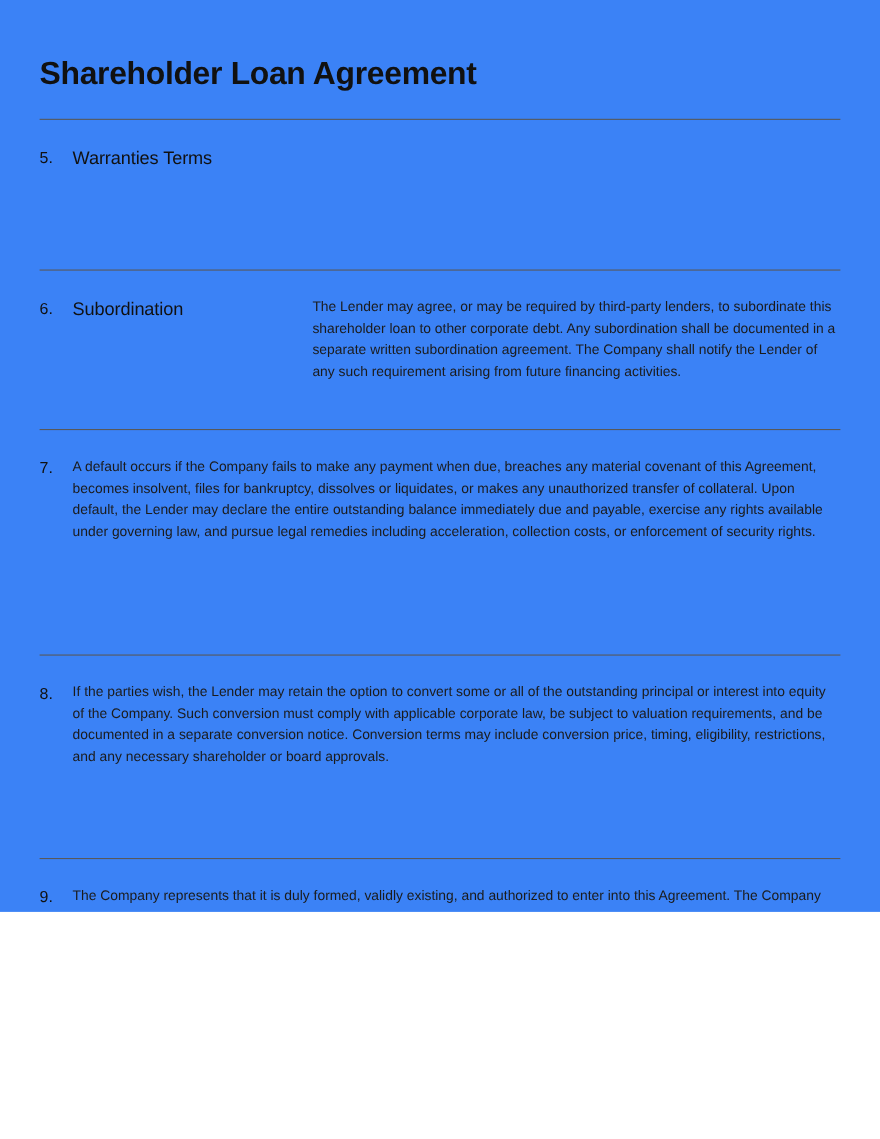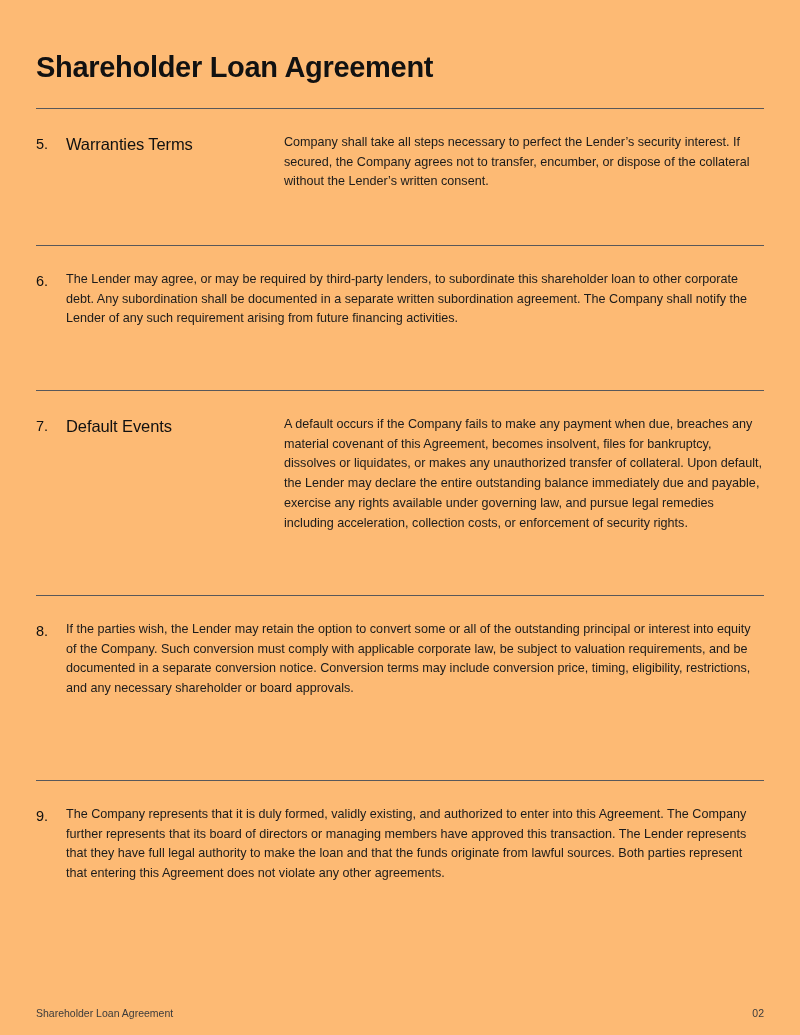--- a/index.html
+++ b/index.html
@@ -3,22 +3,22 @@
 <meta charset="utf-8">
 <style>
   html, body {
     margin: 0;
     padding: 0;
     background: #ffffff;
   }
   .page {
     position: relative;
     width: 800px;
-    height: 1035px;
-    background: #fdba74;
+    height: 829px;
+    background: #3b82f6;
     box-sizing: border-box;
     font-family: "Liberation Sans", sans-serif;
     overflow: hidden;
   }
   .doc-title {
     position: absolute;
     left: 36px;
     top: 30px;
     font-size: 29px;
     font-weight: 700;
@@ -91,37 +91,36 @@
 
   <h1 class="doc-title">Shareholder Loan Agreement</h1>
 
   <div class="sections">
 
     <div class="section" style="height:137px;">
       <div class="divider"></div>
       <div class="section-body">
         <div class="sec-num">5.</div>
         <div class="sec-heading">Warranties Terms</div>
-        <div class="sec-text">Company shall take all steps necessary to perfect the Lender’s security interest. If secured, the Company agrees not to transfer, encumber, or dispose of the collateral without the Lender’s written consent.</div>
       </div>
     </div>
 
     <div class="section" style="height:145px;">
       <div class="divider"></div>
       <div class="section-body">
         <div class="sec-num">6.</div>
+        <div class="sec-heading">Subordination</div>
         <div class="sec-text">The Lender may agree, or may be required by third-party lenders, to subordinate this shareholder loan to other corporate debt. Any subordination shall be documented in a separate written subordination agreement. The Company shall notify the Lender of any such requirement arising from future financing activities.</div>
       </div>
     </div>
 
     <div class="section" style="height:205px;">
       <div class="divider"></div>
       <div class="section-body">
         <div class="sec-num">7.</div>
-        <div class="sec-heading">Default Events</div>
         <div class="sec-text">A default occurs if the Company fails to make any payment when due, breaches any material covenant of this Agreement, becomes insolvent, files for bankruptcy, dissolves or liquidates, or makes any unauthorized transfer of collateral. Upon default, the Lender may declare the entire outstanding balance immediately due and payable, exercise any rights available under governing law, and pursue legal remedies including acceleration, collection costs, or enforcement of security rights.</div>
       </div>
     </div>
 
     <div class="section" style="height:185px;">
       <div class="divider"></div>
       <div class="section-body">
         <div class="sec-num">8.</div>
         <div class="sec-text">If the parties wish, the Lender may retain the option to convert some or all of the outstanding principal or interest into equity of the Company. Such conversion must comply with applicable corporate law, be subject to valuation requirements, and be documented in a separate conversion notice. Conversion terms may include conversion price, timing, eligibility, restrictions, and any necessary shareholder or board approvals.</div>
       </div>

